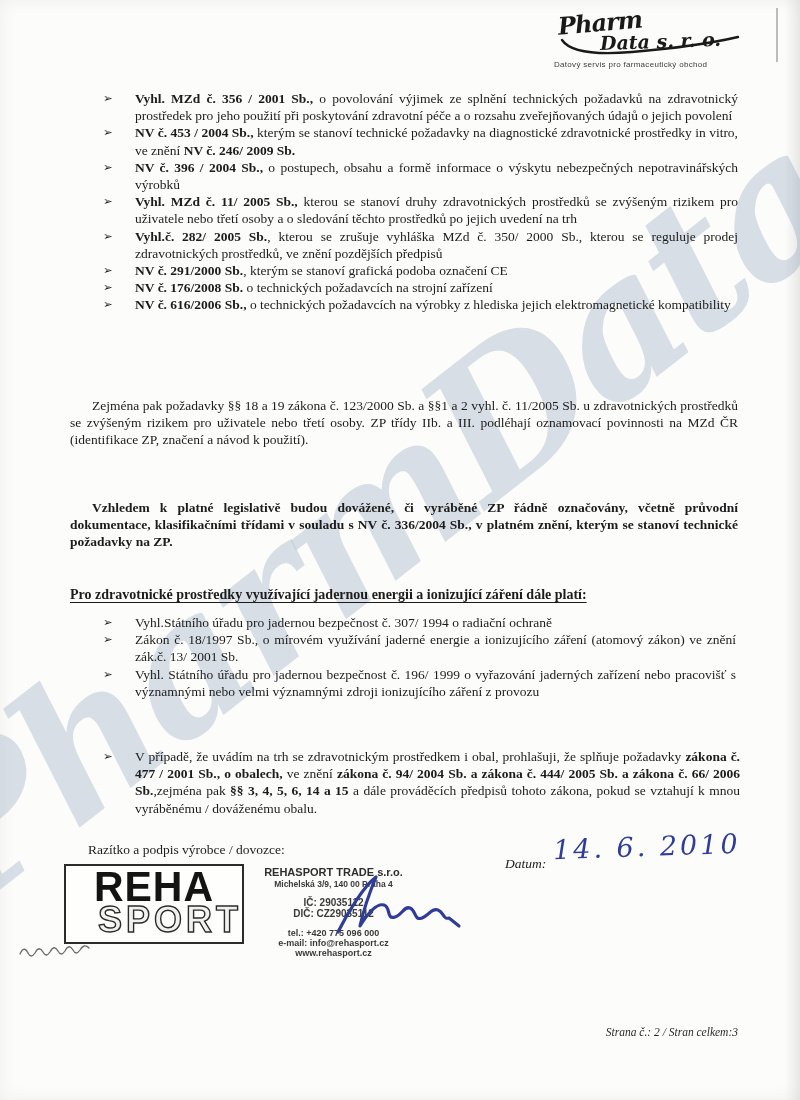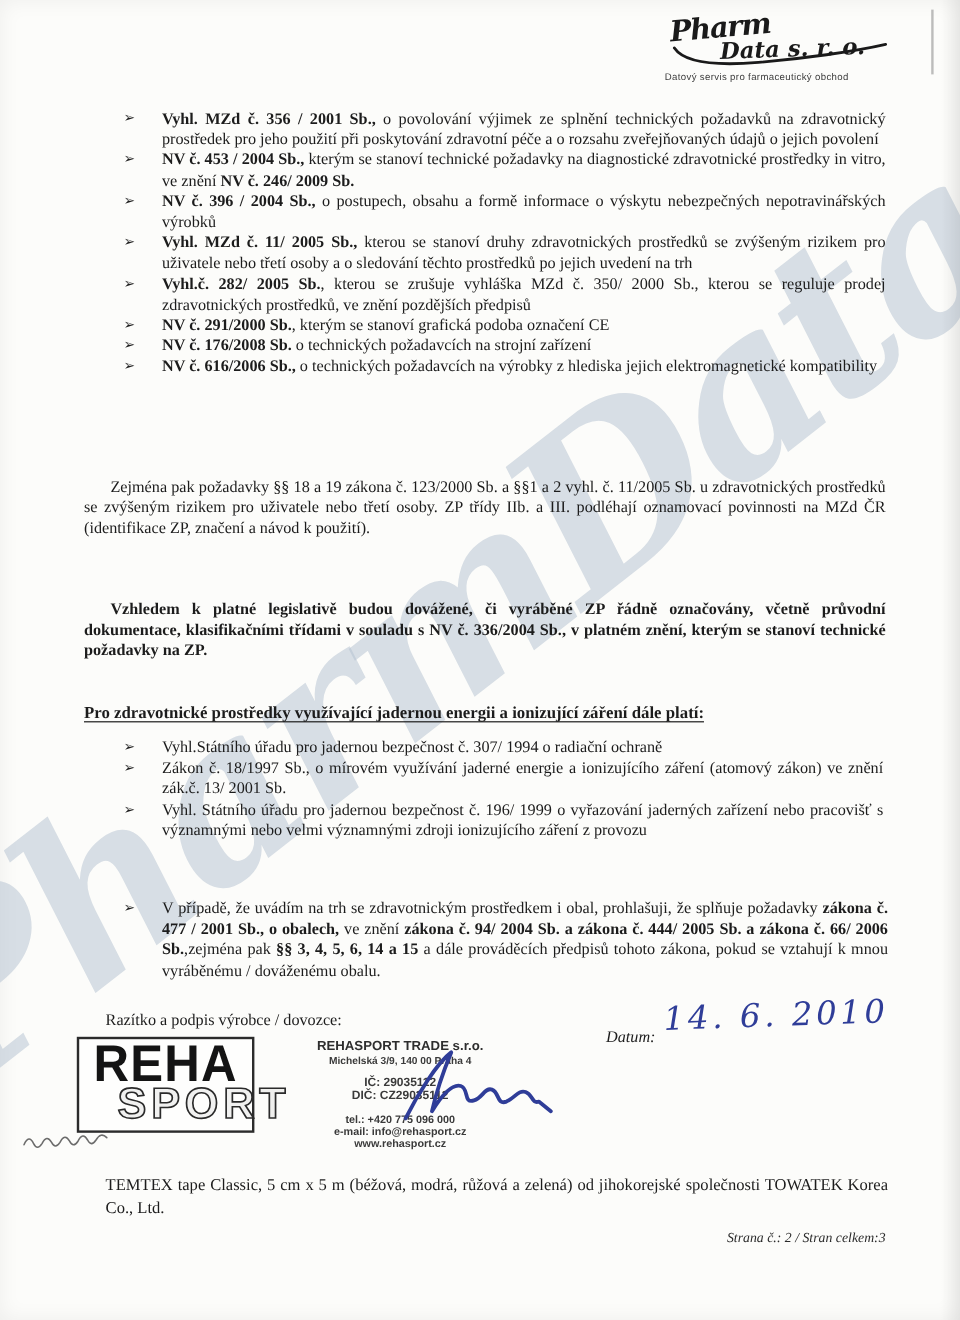--- a/index.html
+++ b/index.html
@@ -65,21 +65,21 @@
   .block-nuclear ul.arrows{margin-left:26px;width:640px;}
   .block-obal{left:96px;top:748px;width:644px;}
   
   .razitko-label{left:88px;top:842px;font-size:13.5px;}
   .datum-label{left:505px;top:856px;font-size:13.5px;font-style:italic;}
   .datum-value{
     left:553px;top:831px;font-family:"DejaVu Serif", serif;font-style:italic;
     font-size:27px;letter-spacing:3px;color:#2f3d98;transform:rotate(-2deg);
   }
   .reha{
-    left:64px;top:864px;width:148px;height:80px;
+    left:64px;top:864px;width:180px;height:80px;
     border:2.5px solid #2b2b2b;box-sizing:border-box;text-align:center;
     background:rgba(255,255,255,0.6);
   }
   .reha .r1{
     font-family:"Liberation Sans", sans-serif;font-weight:900;
     font-size:41px;line-height:38px;letter-spacing:1px;color:#141414;
     transform:scaleY(1.05);margin-top:1px;
   }
   .reha .r2{
     font-family:"Liberation Sans", sans-serif;font-weight:700;
@@ -206,17 +206,16 @@
 
   <svg class="layer sig" width="140" height="70" viewBox="0 0 140 70">
     <path d="M10 62 C 20 42, 36 16, 48 7 C 43 19, 36 38, 32 56 C 40 43, 49 33, 56 35 C 63 37, 58 50, 67 47 C 74 45, 76 36, 82 38 C 88 40, 86 51, 94 48 C 101 45, 104 38, 110 40 C 116 42, 115 50, 121 48 L 131 56" fill="none" stroke="#2f3d98" stroke-width="3.2" stroke-linecap="round" stroke-linejoin="round"></path>
   </svg>
 
   <svg class="layer scribble" width="78" height="18" viewBox="0 0 78 18">
     <path d="M2 12 q 4 -9 8 -1 q 3 6 7 0 q 4 -8 8 -1 q 3 6 7 0 q 4 -8 8 -1 q 3 6 7 0 q 4 -8 8 -1 q 3 6 7 0 q 4 -7 9 -2" fill="none" stroke="rgba(45,45,45,0.7)" stroke-width="1.3" stroke-linecap="round"></path>
   </svg>
 
 
-  <div class="layer products">TEMTEX tape Classic, 5 cm x 5 m (béžová, modrá, růžová a zelená) od jihokorejské společnosti TOWATEK Korea Co., Ltd.</div>
 
   <div class="layer footer">Strana č.: 2 /  Stran celkem:3</div>
 
 </div>
 
 </body></html>

